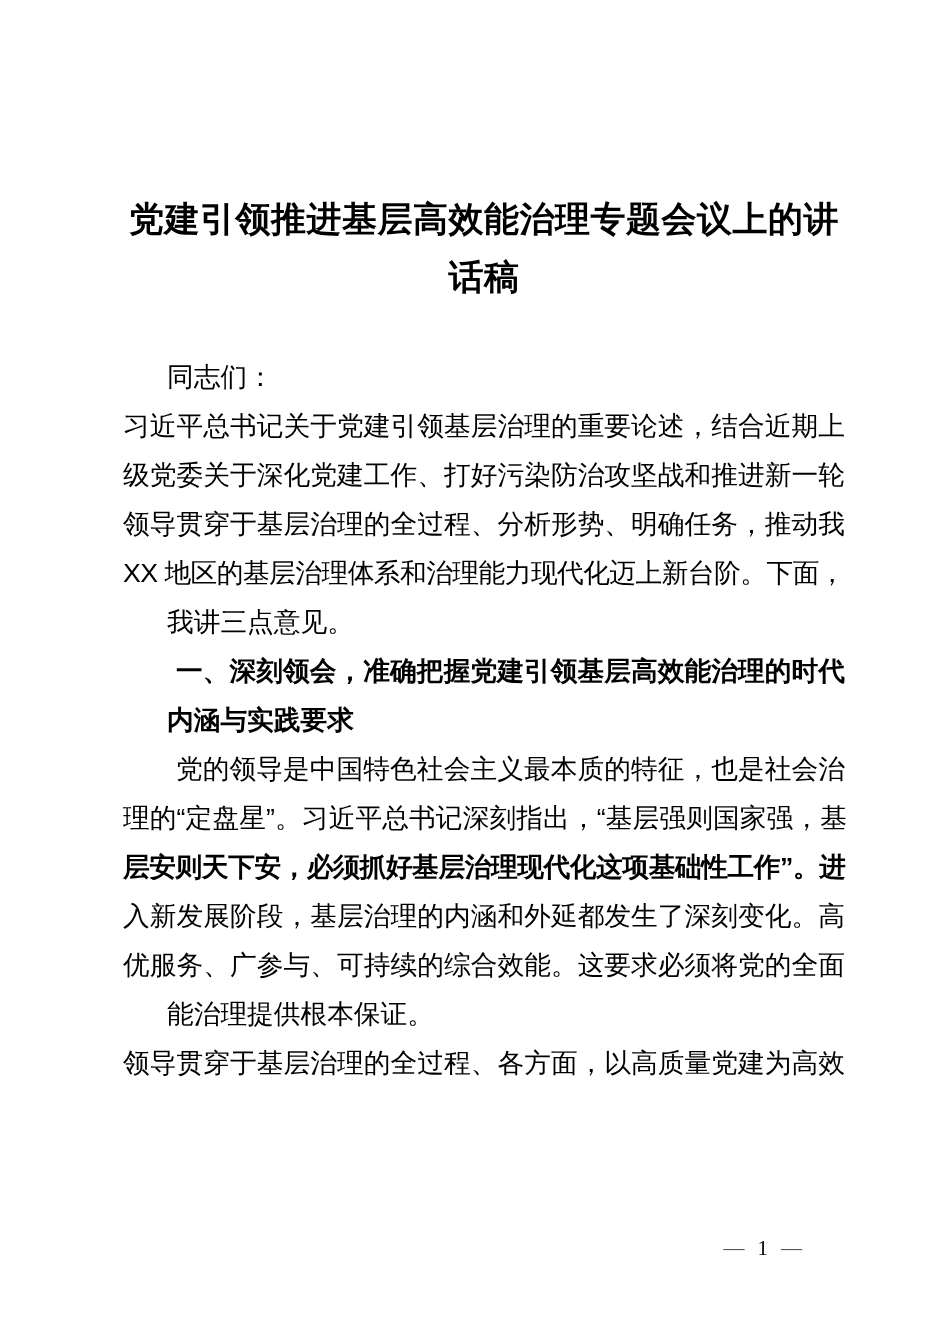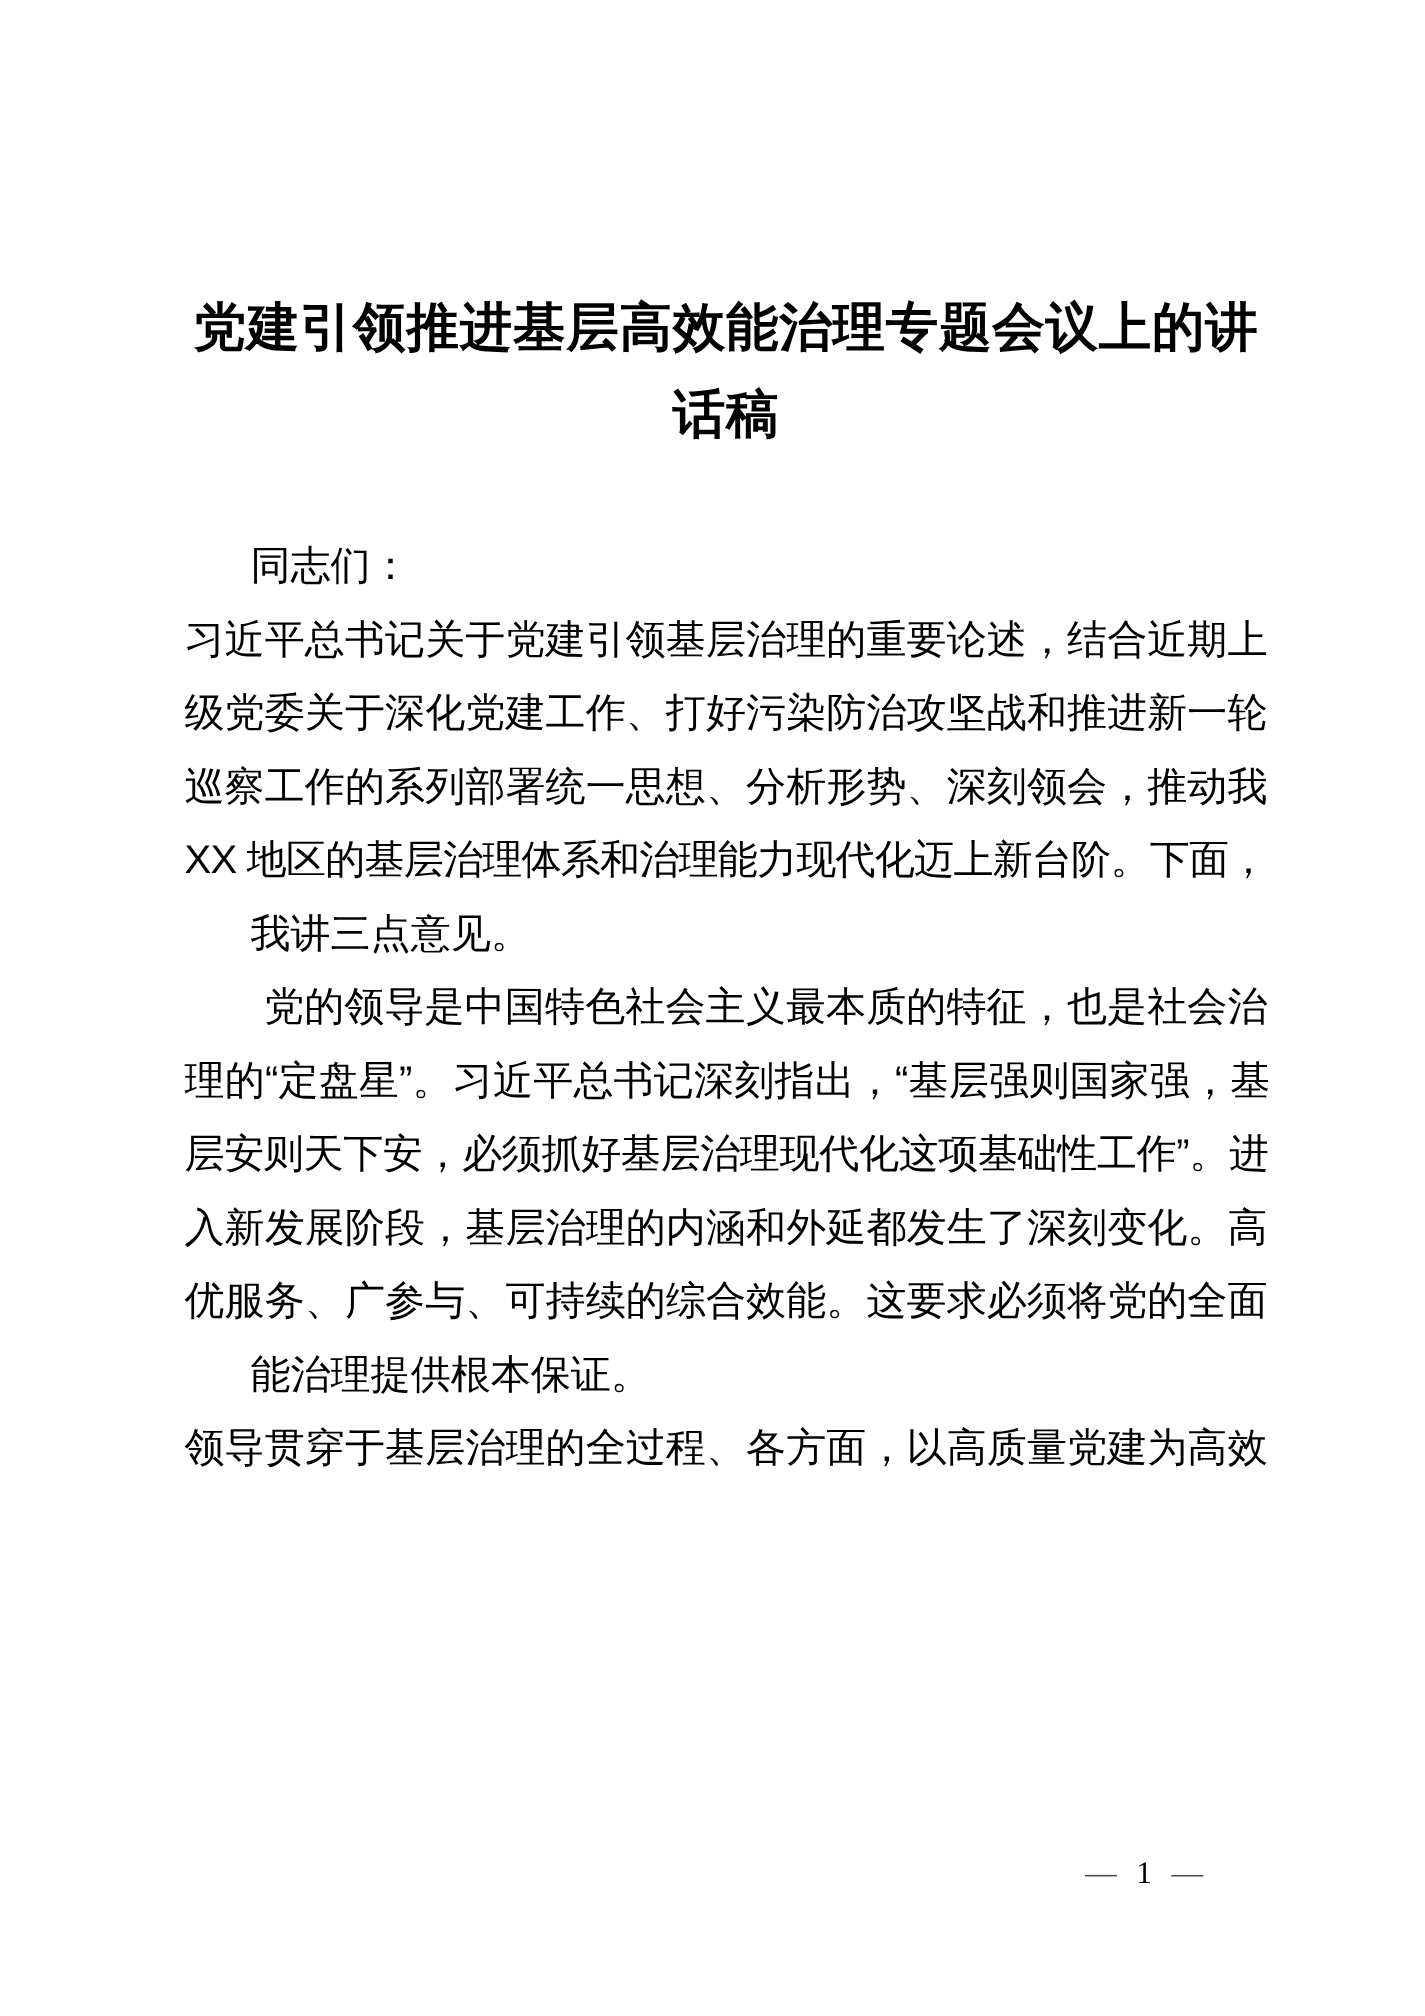--- a/index.html
+++ b/index.html
@@ -33,21 +33,21 @@
     font-size: 26.7px;
     text-align: justify;
     text-align-last: justify;
     text-justify: inter-character;
     overflow: visible;
   }
   .l.first { padding-left: 53px; }
   .l.last { text-align-last: left; margin-left: 44px; }
   .heading .l { font-weight: 700; }
   .sq1 { letter-spacing: -1.85px; }
-  .sq2 { letter-spacing: -0.95px; }
+  .sq2 { letter-spacing: -0.95px; font-weight: bold; }
   .sq3 { letter-spacing: -0.55px; }
   .page-footer {
     position: absolute;
     top: 1236px;
     right: 148px;
     display: flex;
     align-items: center;
     gap: 13px;
     font-family: "Liberation Serif", serif;
     font-size: 21px;
@@ -65,25 +65,29 @@
     <div>话稿</div>
   </h1>
 
   <div class="doc-body">
 
     <div class="l last">同志们：</div>
 
     <div>
       <div class="l">习近平总书记关于党建引领基层治理的重要论述，结合近期上</div>
       <div class="l">级党委关于深化党建工作、打好污染防治攻坚战和推进新一轮</div>
-      <div class="l">巡察工作的系列部署统一思想、分析形势、深刻领会，推动我</div>
+      <div class="l">领导贯穿于基层治理的全过程、分析形势、明确任务，推动我</div>
       <div class="l sq3">XX 地区的基层治理体系和治理能力现代化迈上新台阶。下面，</div>
       <div class="l last">我讲三点意见。</div>
     </div>
 
+    <div class="heading">
+      <div class="l first">一、深刻领会，准确把握党建引领基层高效能治理的时代</div>
+      <div class="l last">内涵与实践要求</div>
+    </div>
 
     <div>
       <div class="l first">党的领导是中国特色社会主义最本质的特征，也是社会治</div>
       <div class="l sq1">理的“定盘星”。习近平总书记深刻指出，“基层强则国家强，基</div>
       <div class="l sq2">层安则天下安，必须抓好基层治理现代化这项基础性工作”。进</div>
       <div class="l">入新发展阶段，基层治理的内涵和外延都发生了深刻变化。高</div>
       <div class="l">优服务、广参与、可持续的综合效能。这要求必须将党的全面</div>
       <div class="l last">能治理提供根本保证。</div>
       <div class="l">领导贯穿于基层治理的全过程、各方面，以高质量党建为高效</div>
     </div>

